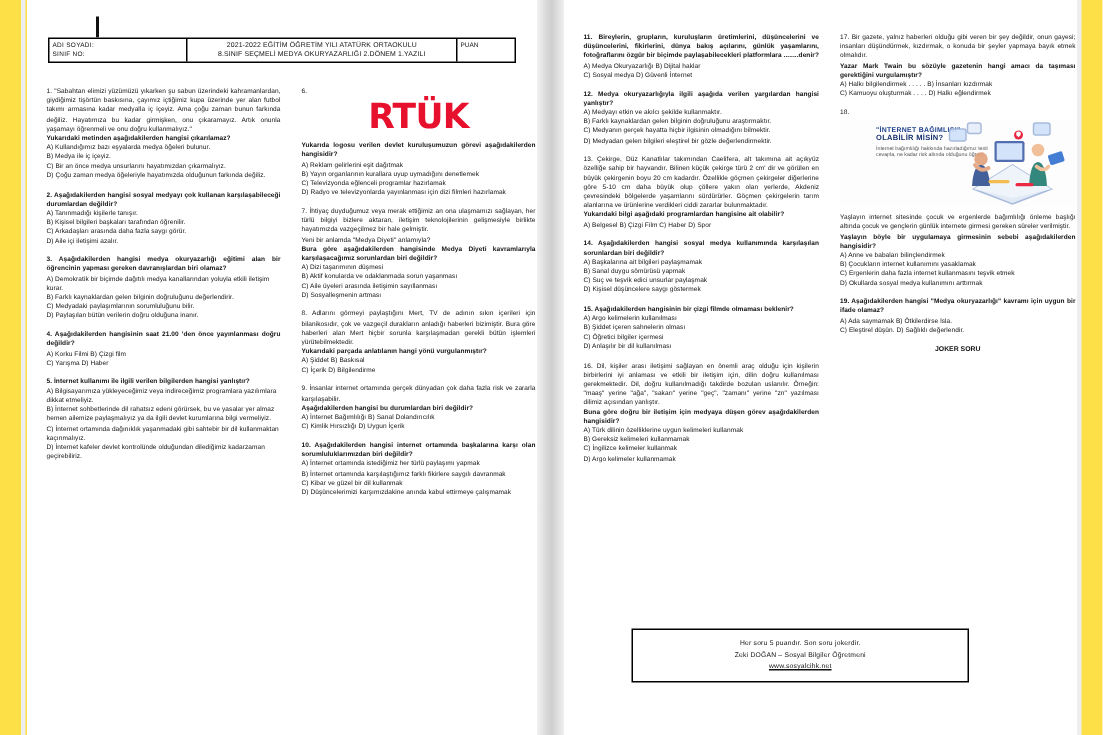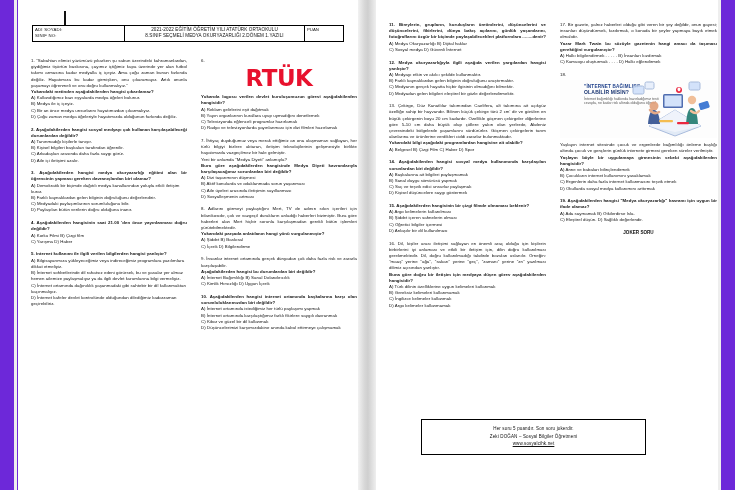--- a/index.html
+++ b/index.html
@@ -2,21 +2,21 @@
 <html lang="tr"><head>
 <meta charset="utf-8">
 <title>Medya Okuryazarligi Sinavi</title>
 <style>
   html,body{margin:0;padding:0;background:#ffffff;}
   body{
     width:735px;height:490px;overflow:hidden;
     font-family:"Liberation Sans","DejaVu Sans",sans-serif;
     color:#111;
   }
-  .sheet{position:relative;width:735px;height:490px;background:#6d28d9;}
+  .sheet{position:relative;width:735px;height:490px;background:#fde047;}
 
   
   .page{position:absolute;top:0;background:#fff;height:490px;overflow:hidden;}
   #page-left{left:18px;width:340px;}
   #page-right{left:376px;width:342px;}
   .gutter{position:absolute;top:0;left:358px;width:18px;height:490px;
           background:linear-gradient(90deg,#f2f2f2 0%,#d8d8d8 35%,#cfcfcf 55%,#efefef 100%);}
   .edge-left{position:absolute;top:0;left:14px;width:3px;height:490px;background:#eeeeee;}
   .edge-right{position:absolute;top:0;left:718px;width:3px;height:490px;background:#eeeeee;}
 

